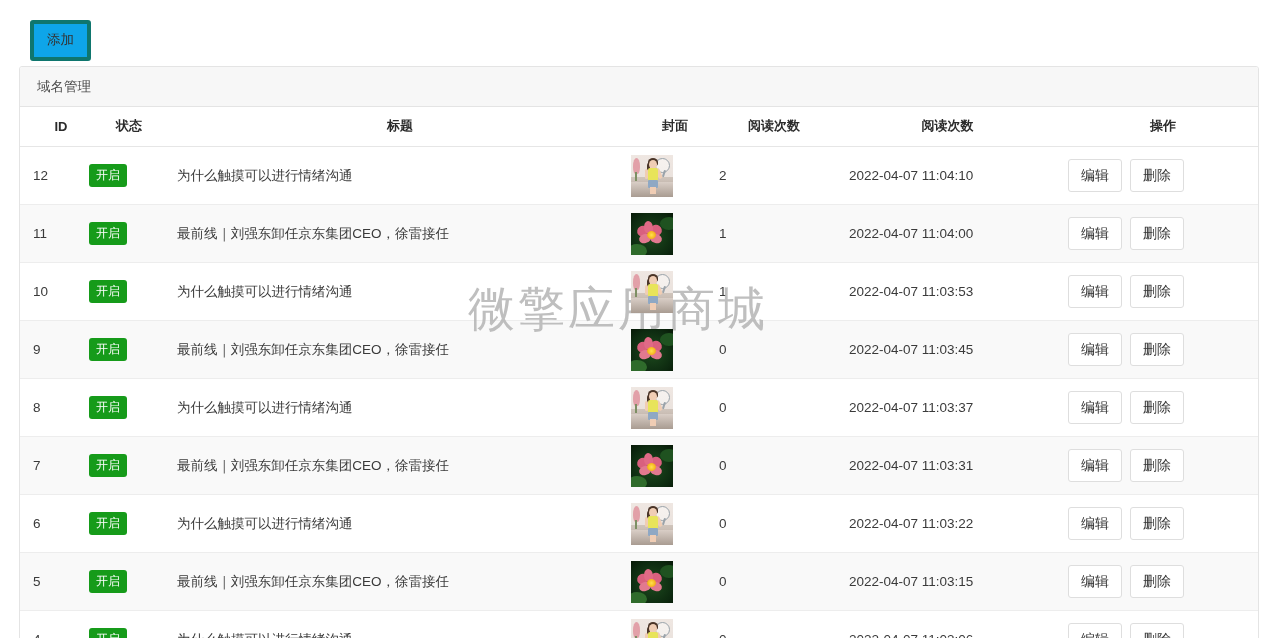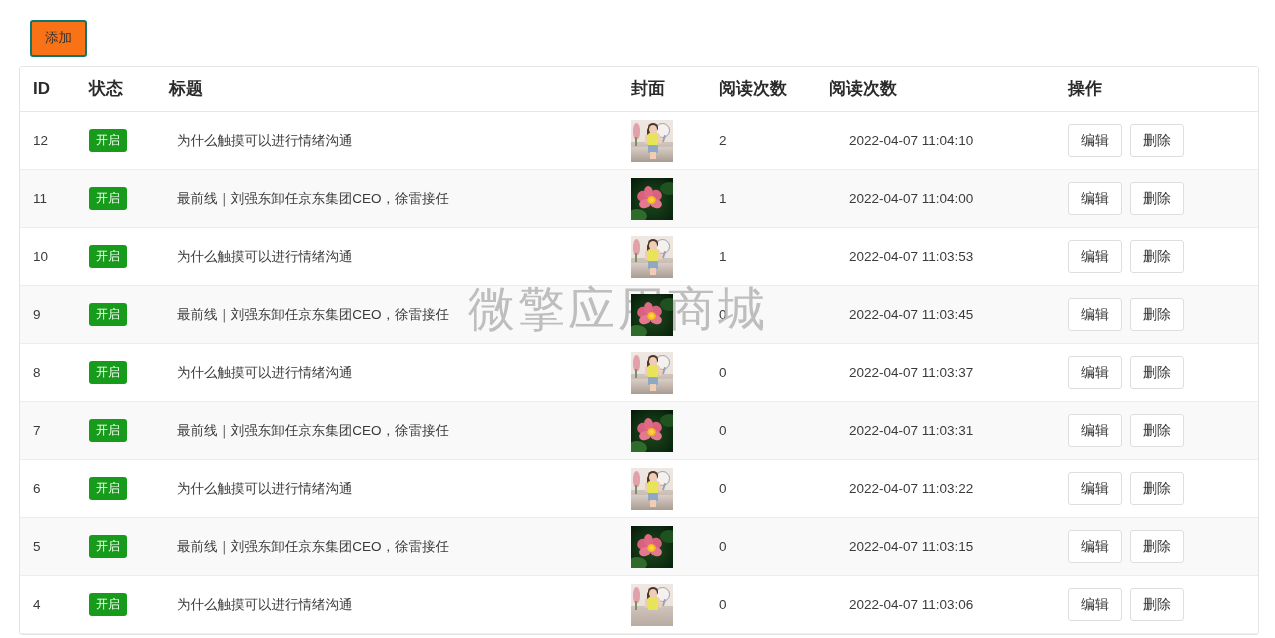--- a/index.html
+++ b/index.html
@@ -27,22 +27,22 @@
     position: absolute;
     left: 30px;
     top: 20px;
   }
   .btn-add {
     display: inline-block;
     padding: 7px 13px 8px 13px;
     font-size: 13.5px;
     line-height: 1.3;
     color: #333333;
-    background: #f97316;
-    border: 2px solid #0f766e;
+    background: #0ea5e9;
+    border: 4px solid #0f766e;
     border-radius: 3px;
     cursor: pointer;
     font-family: inherit;
   }
 
   
   .panel {
     position: absolute;
     left: 19px;
     top: 66px;
@@ -62,22 +62,22 @@
     color: #4a4a4a;
   }
 
   
   table.grid {
     width: 100%;
     border-collapse: collapse;
     table-layout: fixed;
   }
   table.grid th {
-    text-align: left;
-    font-size: 17px;
+    text-align: center;
+    font-size: 13px;
     font-weight: bold;
     color: #2b2b2b;
     padding: 10px 0 11px 0;
     border-bottom: 1px solid #e6e6e6;
     background: #ffffff;
     vertical-align: middle;
   }
   table.grid td {
     font-size: 13.5px;
     color: #3a3a3a;
@@ -251,20 +251,21 @@
 
 <div class="page">
 
   <div class="toolbar">
     <button class="btn-add">添加</button>
   </div>
 
   <div class="watermark">微擎应用商城</div>
 
   <div class="panel">
+    <div class="panel-heading">域名管理</div>
 
     <table class="grid">
       <thead>
         <tr>
           <th class="c-id">ID</th>
           <th class="c-state">状态</th>
           <th class="c-title">标题</th>
           <th class="c-cover">封面</th>
           <th class="c-reads">阅读次数</th>
           <th class="c-time">阅读次数</th>

